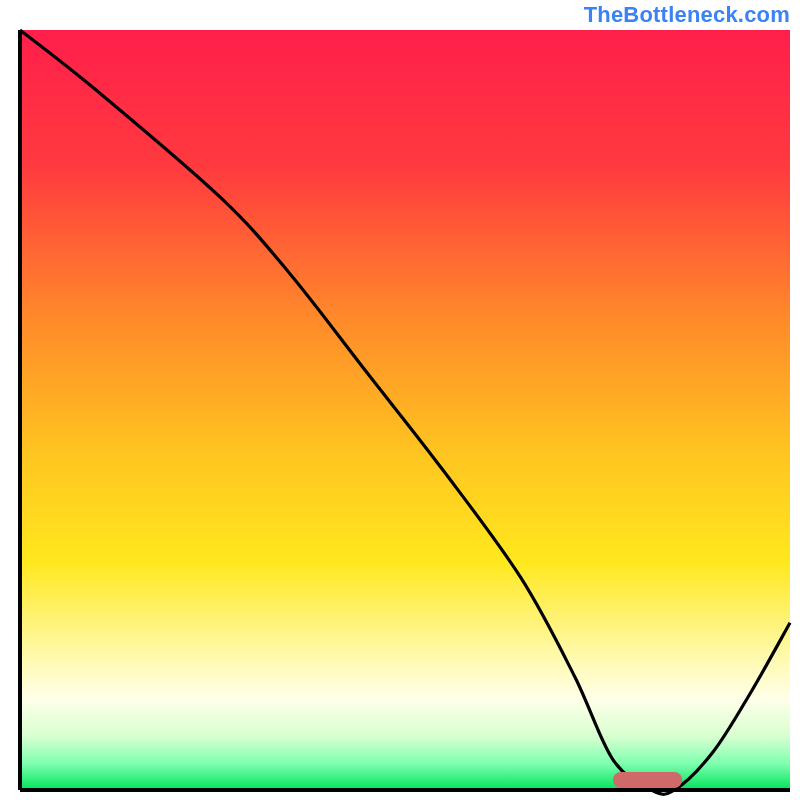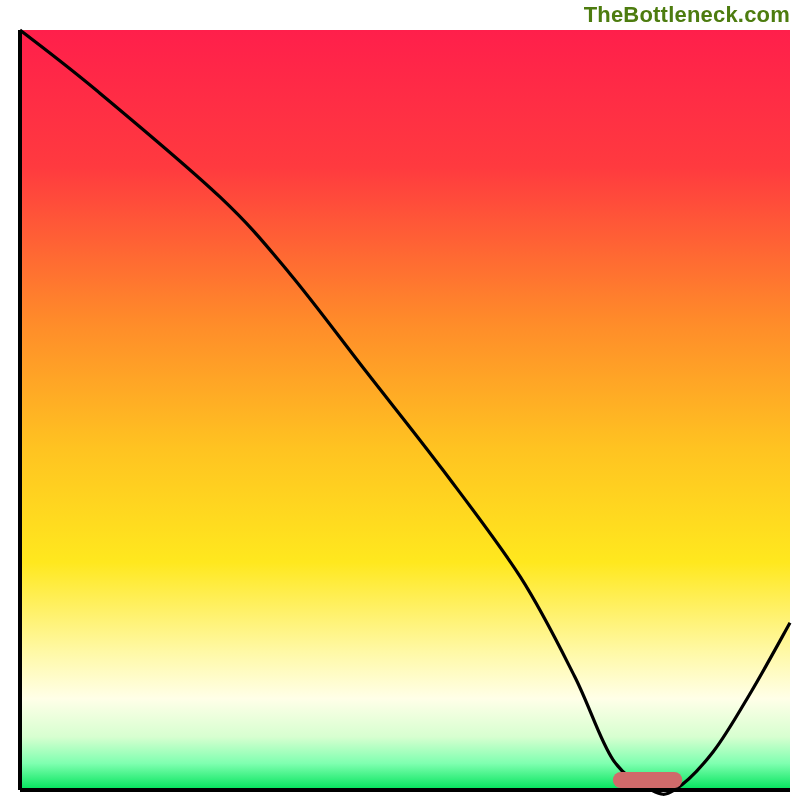--- a/index.html
+++ b/index.html
@@ -15,21 +15,21 @@
     position: relative;
     width: 800px;
     height: 800px;
   }
   .attribution {
     position: absolute;
     top: 2px;
     right: 10px;
     font-size: 22px;
     font-weight: 600;
-    color: #4d7c0f;
+    color: #3b82f6;
     letter-spacing: 0.2px;
   }
   svg.plot {
     display: block;
     width: 800px;
     height: 800px;
   }
 </style>
 </head>
 <body>

